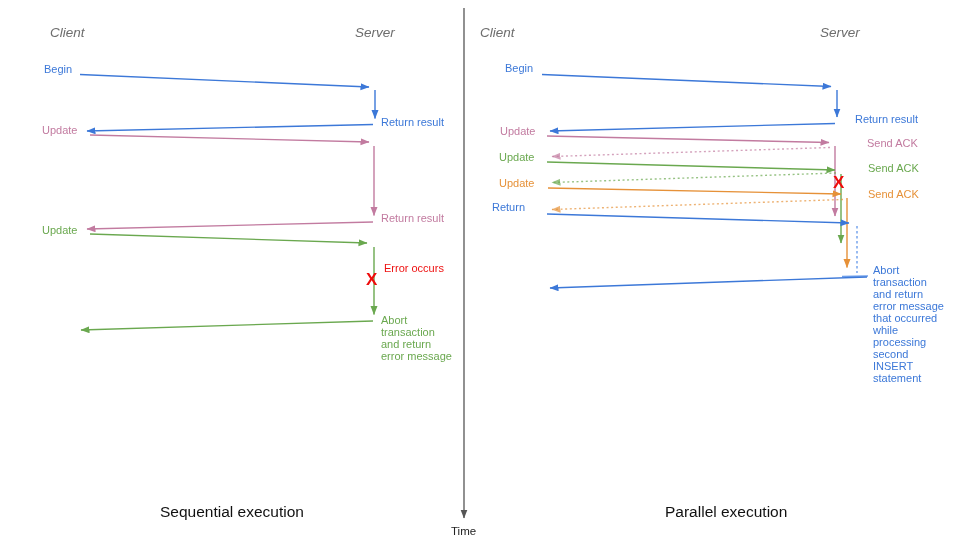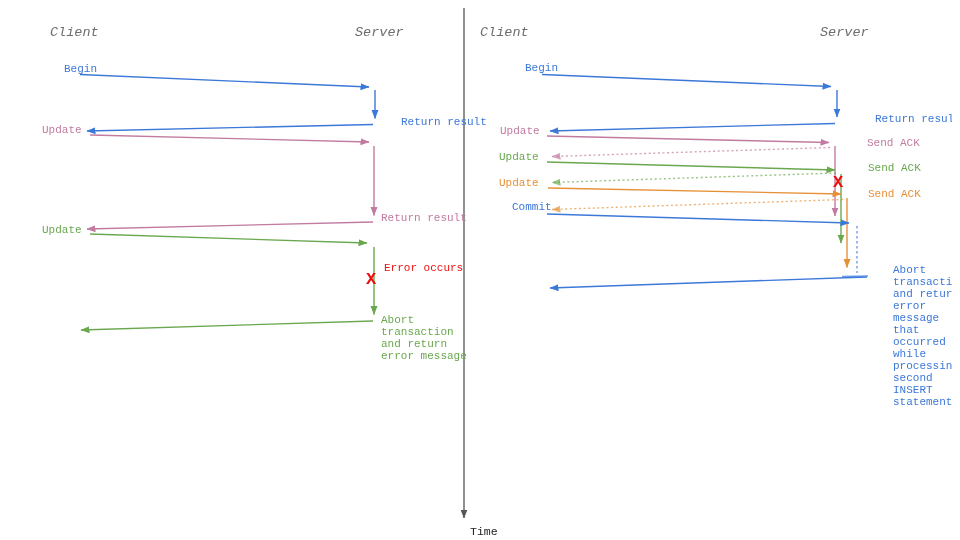--- a/index.html
+++ b/index.html
@@ -1,25 +1,25 @@
 <!DOCTYPE html>
 <html><head>
 <meta charset="utf-8">
 <style>
   html,body{margin:0;padding:0;background:#ffffff;}
   #stage{
     position:relative;width:952px;height:540px;background:#ffffff;
-    font-family:Liberation Mono, monospace;overflow:hidden;
+    font-family:Liberation Sans, sans-serif;overflow:hidden;
   }
   .lbl{position:absolute;font-size:11px;line-height:13px;white-space:nowrap;}
   .hdr{position:absolute;font-size:13.5px;font-style:italic;color:#6d6d6d;white-space:nowrap;}
   .caption{position:absolute;font-size:15.5px;color:#111;white-space:nowrap;}
   .note{white-space:pre-line;line-height:12px;}
   .xmark{position:absolute;font-size:17px;line-height:17px;font-weight:bold;color:#ee0c0c;}
-  .blue{color:#3c78d8;margin-left:20px;}
+  .blue{color:#3c78d8;}
   .pink{color:#c27ba0;}
   .green{color:#6aa84f;}
   .orange{color:#e69138;}
   .red{color:#ee1111;}
   .dark{color:#222;}
   svg{position:absolute;left:0;top:0;}
 </style>
 </head>
 <body>
 
@@ -111,43 +111,45 @@
   <div class="lbl green" style="left:42px;top:224px;">Update</div>
 
   <div class="xmark" style="left:366px;top:271px;">X</div>
   <div class="lbl red" style="left:384px;top:262px;">Error occurs</div>
 
   <div class="lbl green note" style="left:381px;top:314px;">Abort
 transaction
 and return
 error message</div>
 
+  <div class="caption" style="left:160px;top:503px;">Sequential execution</div>
 
   <div class="hdr" style="left:480px;top:25px;">Client</div>
   <div class="hdr" style="left:820px;top:25px;">Server</div>
 
   <div class="lbl blue" style="left:505px;top:62px;">Begin</div>
   <div class="lbl blue" style="left:855px;top:113px;">Return result</div>
   <div class="lbl pink" style="left:500px;top:125px;">Update</div>
   <div class="lbl pink" style="left:867px;top:137px;">Send ACK</div>
   <div class="lbl green" style="left:499px;top:151px;">Update</div>
   <div class="lbl green" style="left:868px;top:162px;">Send ACK</div>
   <div class="lbl orange" style="left:499px;top:177px;">Update</div>
   <div class="lbl orange" style="left:868px;top:188px;">Send ACK</div>
-  <div class="lbl blue" style="left:492px;top:201px;">Commit</div>
+  <div class="lbl blue" style="left:492px;top:201px;">Return</div>
 
   <div class="xmark" style="left:833px;top:174px;">X</div>
 
   <div class="lbl blue note" style="left:873px;top:264px;">Abort
 transaction
 and return
 error message
 that occurred
 while
 processing
 second
 INSERT
 statement</div>
 
+  <div class="caption" style="left:665px;top:503px;">Parallel execution</div>
 
-  <div class="lbl dark" style="left:470px;top:525px;font-size:11.5px;">Time</div>
+  <div class="lbl dark" style="left:451px;top:525px;font-size:11.5px;">Time</div>
 
 </div>
 
 </body></html>

